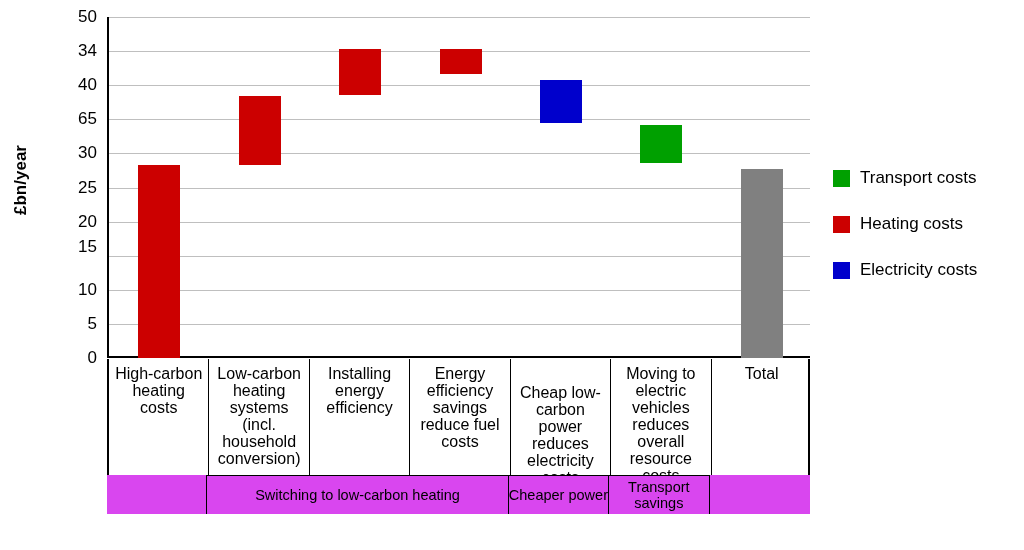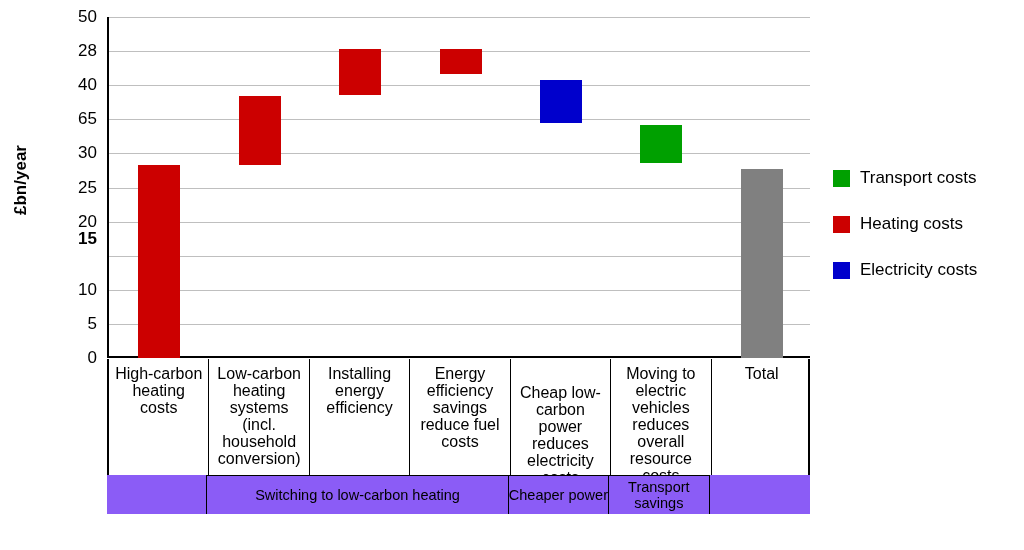--- a/index.html
+++ b/index.html
@@ -127,21 +127,21 @@
     border-top: 1px solid #000;
     border-right: 1px solid #000;
     box-sizing: border-box;
     display: flex;
     align-items: center;
     justify-content: center;
     text-align: center;
     font-size: 14.5px;
     line-height: 16px;
     color: #000;
-    background: #8b5cf6;
+    background: #d946ef;
   }
   .group-seg.last {
     border-right: none;
   }
   .group-seg.blank {
     border-top: none;
   }
 
   
   #legend {
@@ -173,27 +173,27 @@
 <div id="chart-root">
 
   <div id="y-axis-title">
     <span>£bn/year</span>
   </div>
 
   <div id="ytick-layer">
       <div class="ytick" style="left: 37px; top: 349px;">0</div>
       <div class="ytick" style="left: 37px; top: 314.9px;">5</div>
       <div class="ytick" style="left: 37px; top: 280.8px;">10</div>
-      <div class="ytick" style="left: 37px; top: 230px; font-weight: bold;">15</div>
+      <div class="ytick" style="left: 37px; top: 238px;">15</div>
       <div class="ytick" style="left: 37px; top: 212.6px;">20</div>
       <div class="ytick" style="left: 37px; top: 178.5px;">25</div>
       <div class="ytick" style="left: 37px; top: 144.4px;">30</div>
       <div class="ytick" style="left: 37px; top: 110.3px;">65</div>
       <div class="ytick" style="left: 37px; top: 76.2px;">40</div>
-      <div class="ytick" style="left: 37px; top: 42.1px;">28</div>
+      <div class="ytick" style="left: 37px; top: 42.1px;">34</div>
       <div class="ytick" style="left: 37px; top: 8px;">50</div>
     </div>
 
   <div id="plot-area">
       <div class="gridline" style="top: 341px; background: transparent;"></div>
       <div class="gridline" style="top: 306.9px;"></div>
       <div class="gridline" style="top: 272.8px;"></div>
       <div class="gridline" style="top: 238.7px;"></div>
       <div class="gridline" style="top: 204.6px;"></div>
       <div class="gridline" style="top: 170.5px;"></div>

